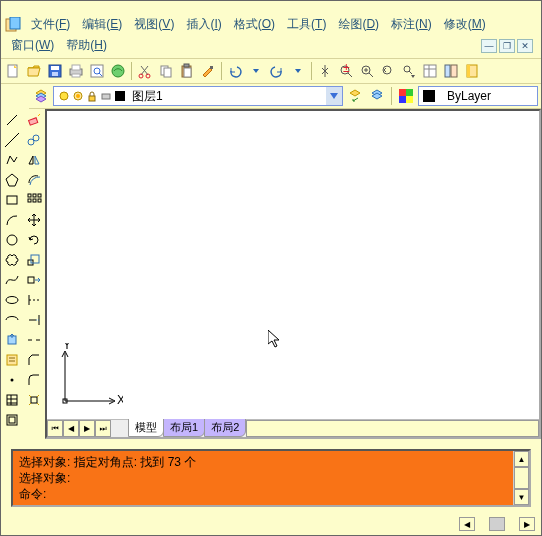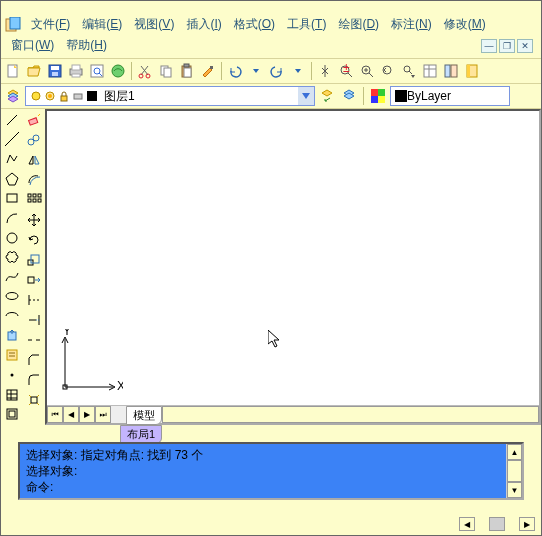--- a/index.html
+++ b/index.html
@@ -6,41 +6,41 @@
   body { width: 542px; height: 536px; background: #FDFDCB; border: 1px solid #666; display: flex; flex-direction: column; overflow: hidden; }
   .menubar { display: flex; flex-wrap: wrap; padding: 2px 4px; gap: 0; align-items: center; background: #FDFDCB; margin-top: 11px; }
   .menubar .appicon { width: 16px; height: 16px; margin-right: 4px; }
   .menubar .mitem { padding: 2px 6px; color: #26557B; cursor: default; }
   .menubar .mitem u { color: #26557B; text-decoration: underline; }
   .winbtns { margin-left: auto; display: flex; gap: 2px; padding-right: 4px; }
   .winbtn { width: 16px; height: 14px; border: 1px solid #9BB; background: #EAF7F7; display: flex; align-items: center; justify-content: center; font-size: 9px; color: #357; }
   .toolbar { display: flex; align-items: center; padding: 2px; gap: 1px; background: #FDFDCB; border-top: 1px solid #D8D49C; border-bottom: 1px solid #D8D49C; }
   .tbtn { width: 20px; height: 20px; display: flex; align-items: center; justify-content: center; cursor: pointer; }
   .sep { width: 1px; height: 18px; background: #C0C080; margin: 0 2px; }
-  .layerbar { display: flex; align-items: center; padding: 2px; gap: 2px; background: #FDFDCB; border-bottom: 1px solid #D8D49C; }
+  .layerbar { display: flex; align-items: center; padding: 2px; gap: 2px; background: #FDFDCB; border-bottom: 1px solid #D8D49C; margin-left: 28px; }
   .layer-combo { display: flex; align-items: center; background: #fff; border: 1px solid #7A96DF; height: 20px; flex: 0 1 auto; }
   .layer-combo .icons { display: flex; gap: 2px; padding: 0 4px; }
   .layer-combo .lname { padding: 0 6px 0 2px; }
   .layer-combo .chev { width: 16px; height: 18px; background: #D5E2F3; display: flex; align-items: center; justify-content: center; color: #358; }
-  .bylayer { display: flex; align-items: center; height: 20px; background: #fff; border: 1px solid #7A96DF; padding: 0 4px; gap: 0; }
+  .bylayer { display: flex; align-items: center; height: 20px; background: #fff; border: 1px solid #7A96DF; padding: 0 4px; gap: 12px; }
   .bylayer .sw { width: 12px; height: 12px; background: #000; border: 1px solid #000; }
   .midrow { display: flex; flex: 1; min-height: 0; }
   .vtb { width: 22px; display: flex; flex-direction: column; align-items: center; gap: 2px; padding: 2px 0; background: #FDFDCB; }
   .vbtn { width: 18px; height: 18px; display: flex; align-items: center; justify-content: center; cursor: pointer; }
   .canvas-wrap { flex: 1; display: flex; flex-direction: column; border: 2px inset #aaa; background: #fff; min-width: 0; }
   .canvas { flex: 1; position: relative; background: #fff; }
   .cursor-arrow { position: absolute; left: 221px; top: 219px; pointer-events: none; }
   .ucs { position: absolute; left: 6px; bottom: 6px; font-family: monospace; font-size: 10px; }
   .hscroll { height: 18px; display: flex; align-items: stretch; background: #EEE; border-top: 1px solid #bbb; }
   .sbtn { width: 16px; background: #FDFDCB; border: 1px solid #999; display: flex; align-items: center; justify-content: center; font-size: 8px; }
-  .tabs { display: flex; align-items: flex-end; padding-left: 10px; flex-direction: column; }
+  .tabs { display: flex; align-items: flex-end; padding-left: 18px; }
   .tab { padding: 1px 6px; background: #c4b5fd; border: 1px solid #999; border-top-left-radius: 0; border-bottom-right-radius: 6px; margin-left: -1px; font-size: 11px; }
   .tab.active { background: #fff; }
   .strack { flex: 1; background: #FDFDCB; border: 1px solid #999; }
-  .cmdwrap { border: 2px inset #aaa; margin: 17px; background: #3b82f6; display: flex; }
+  .cmdwrap { border: 2px inset #aaa; margin: 10px; background: #f97316; display: flex; }
   .cmdtext { flex: 1; padding: 3px 6px; font-size: 12px; line-height: 16px; white-space: pre; overflow: hidden; }
   .vscroll { width: 16px; background: #EDECCC; border-left: 1px solid #ccc; display: flex; flex-direction: column; }
   .vscroll .sbtn { height: 16px; width: auto; }
   .vscroll .strack { flex: 1; }
   .cmdscroll { display: flex; justify-content: flex-end; padding: 0 6px 4px; gap: 14px; }
   .cmdscroll .sbtn { width: 16px; height: 14px; }
   svg { display: block; }
 </style>
 </head>
 <body>

